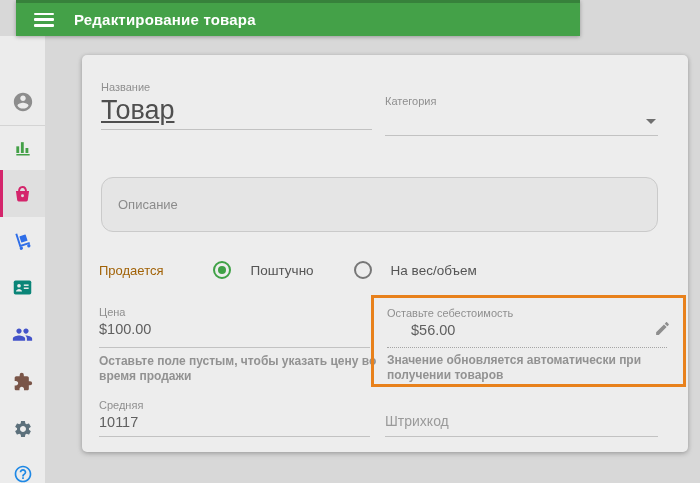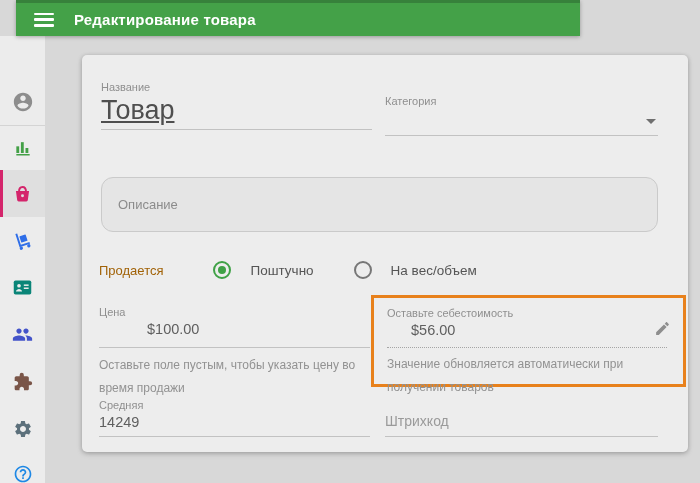--- a/index.html
+++ b/index.html
@@ -62,23 +62,23 @@
 
   .soldby-row { position:absolute; left:17px; top:205px; height:20px; display:flex; align-items:center; }
   .soldby-label { font-size:13px; color:#a16207; margin-right:50px; }
   .radio { width:18px; height:18px; border-radius:50%; position:relative; flex:0 0 auto; cursor:pointer; }
   .radio.on  { border:2px solid #3fa146; }
   .radio.on::after { content:""; position:absolute; left:3px; top:3px; width:8px; height:8px; border-radius:50%; background:#3fa146; }
   .radio.off { border:2px solid #777777; }
   .radio-label { font-size:13.5px; color:#555555; margin-left:19px; margin-right:40px; }
 
   .price-label { position:absolute; left:17px; top:251px; }
-  .price-value { position:absolute; left:17px; top:266px;margin-left:48px; }
+  .price-value { position:absolute; left:17px; top:266px; }
   .price-line  { left:17px; top:292px; width:271px; }
-  .hint { font-size:12px; color:#929292; line-height:23px; }
+  .hint { font-size:12px; color:#929292; line-height:15px;font-weight:bold; }
   .price-hint  { position:absolute; left:17px; top:299px; width:280px; }
 
   .cost-box {
     position:absolute; left:289px; top:240px; width:315px; height:92px;
     border:3px solid #e8811c; background:transparent; z-index:5;
   }
   .cost-label { position:absolute; left:13px; top:9px; }
   .cost-value { position:absolute; left:13px; top:24px;margin-left:24px; }
   .cost-dotted { position:absolute; left:13px; top:49px; width:280px; border-bottom:1px dotted #a5a5a5; }
   .cost-hint  { position:absolute; left:13px; top:55px; width:290px; }
@@ -228,20 +228,20 @@
       <div class="pencil">
         <svg width="17" height="17" viewBox="0 0 24 24" fill="#8e8e8e">
             <path d="M3 17.25V21h3.75L17.81 9.94l-3.75-3.75L3 17.25zM20.71 7.04c.39-.39.39-1.02 0-1.41l-2.34-2.34c-.39-.39-1.02-.39-1.41 0l-1.83 1.83 3.75 3.75 1.83-1.83z"></path>
           </svg>
       </div>
       <div class="cost-dotted"></div>
       <div class="hint cost-hint">Значение обновляется автоматически при получении товаров</div>
     </div>
 
     <div class="fld-label sku-label">Средняя</div>
-    <div class="fld-value sku-value">14249</div>
+    <div class="fld-value sku-value">10117</div>
     <div class="underline sku-line"></div>
 
     <div class="barcode-value">Штрихкод</div>
     <div class="underline barcode-line"></div>
 
   </div>
 </div>
 
 </body></html>

